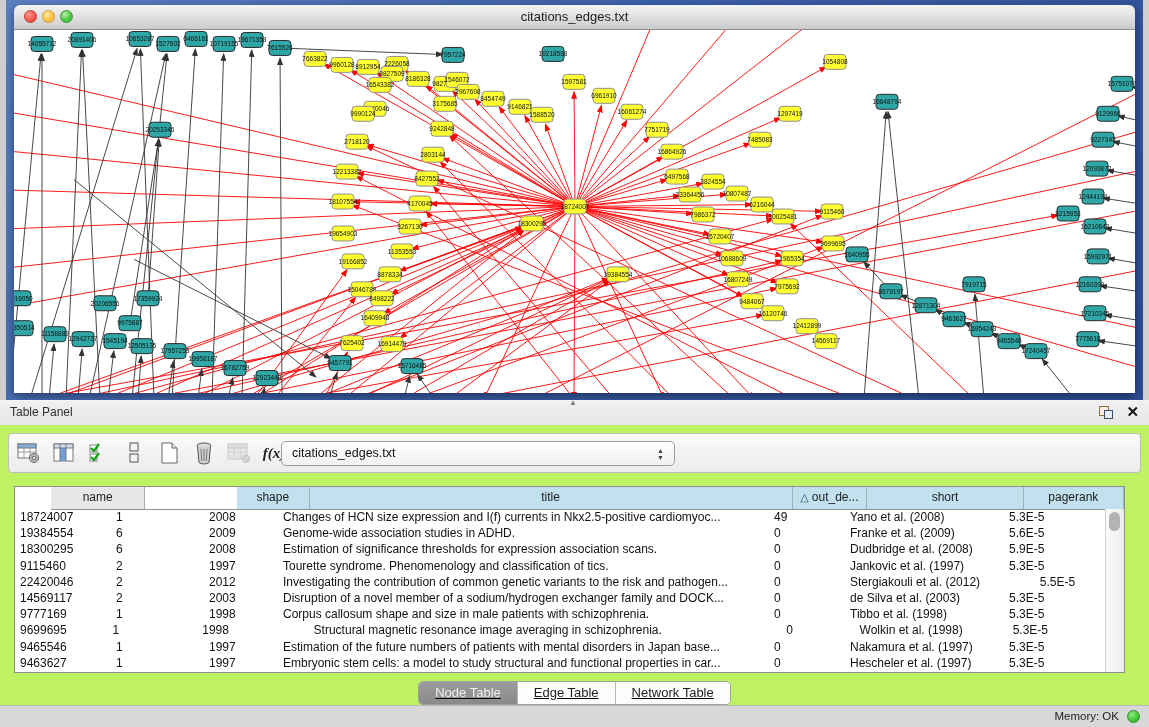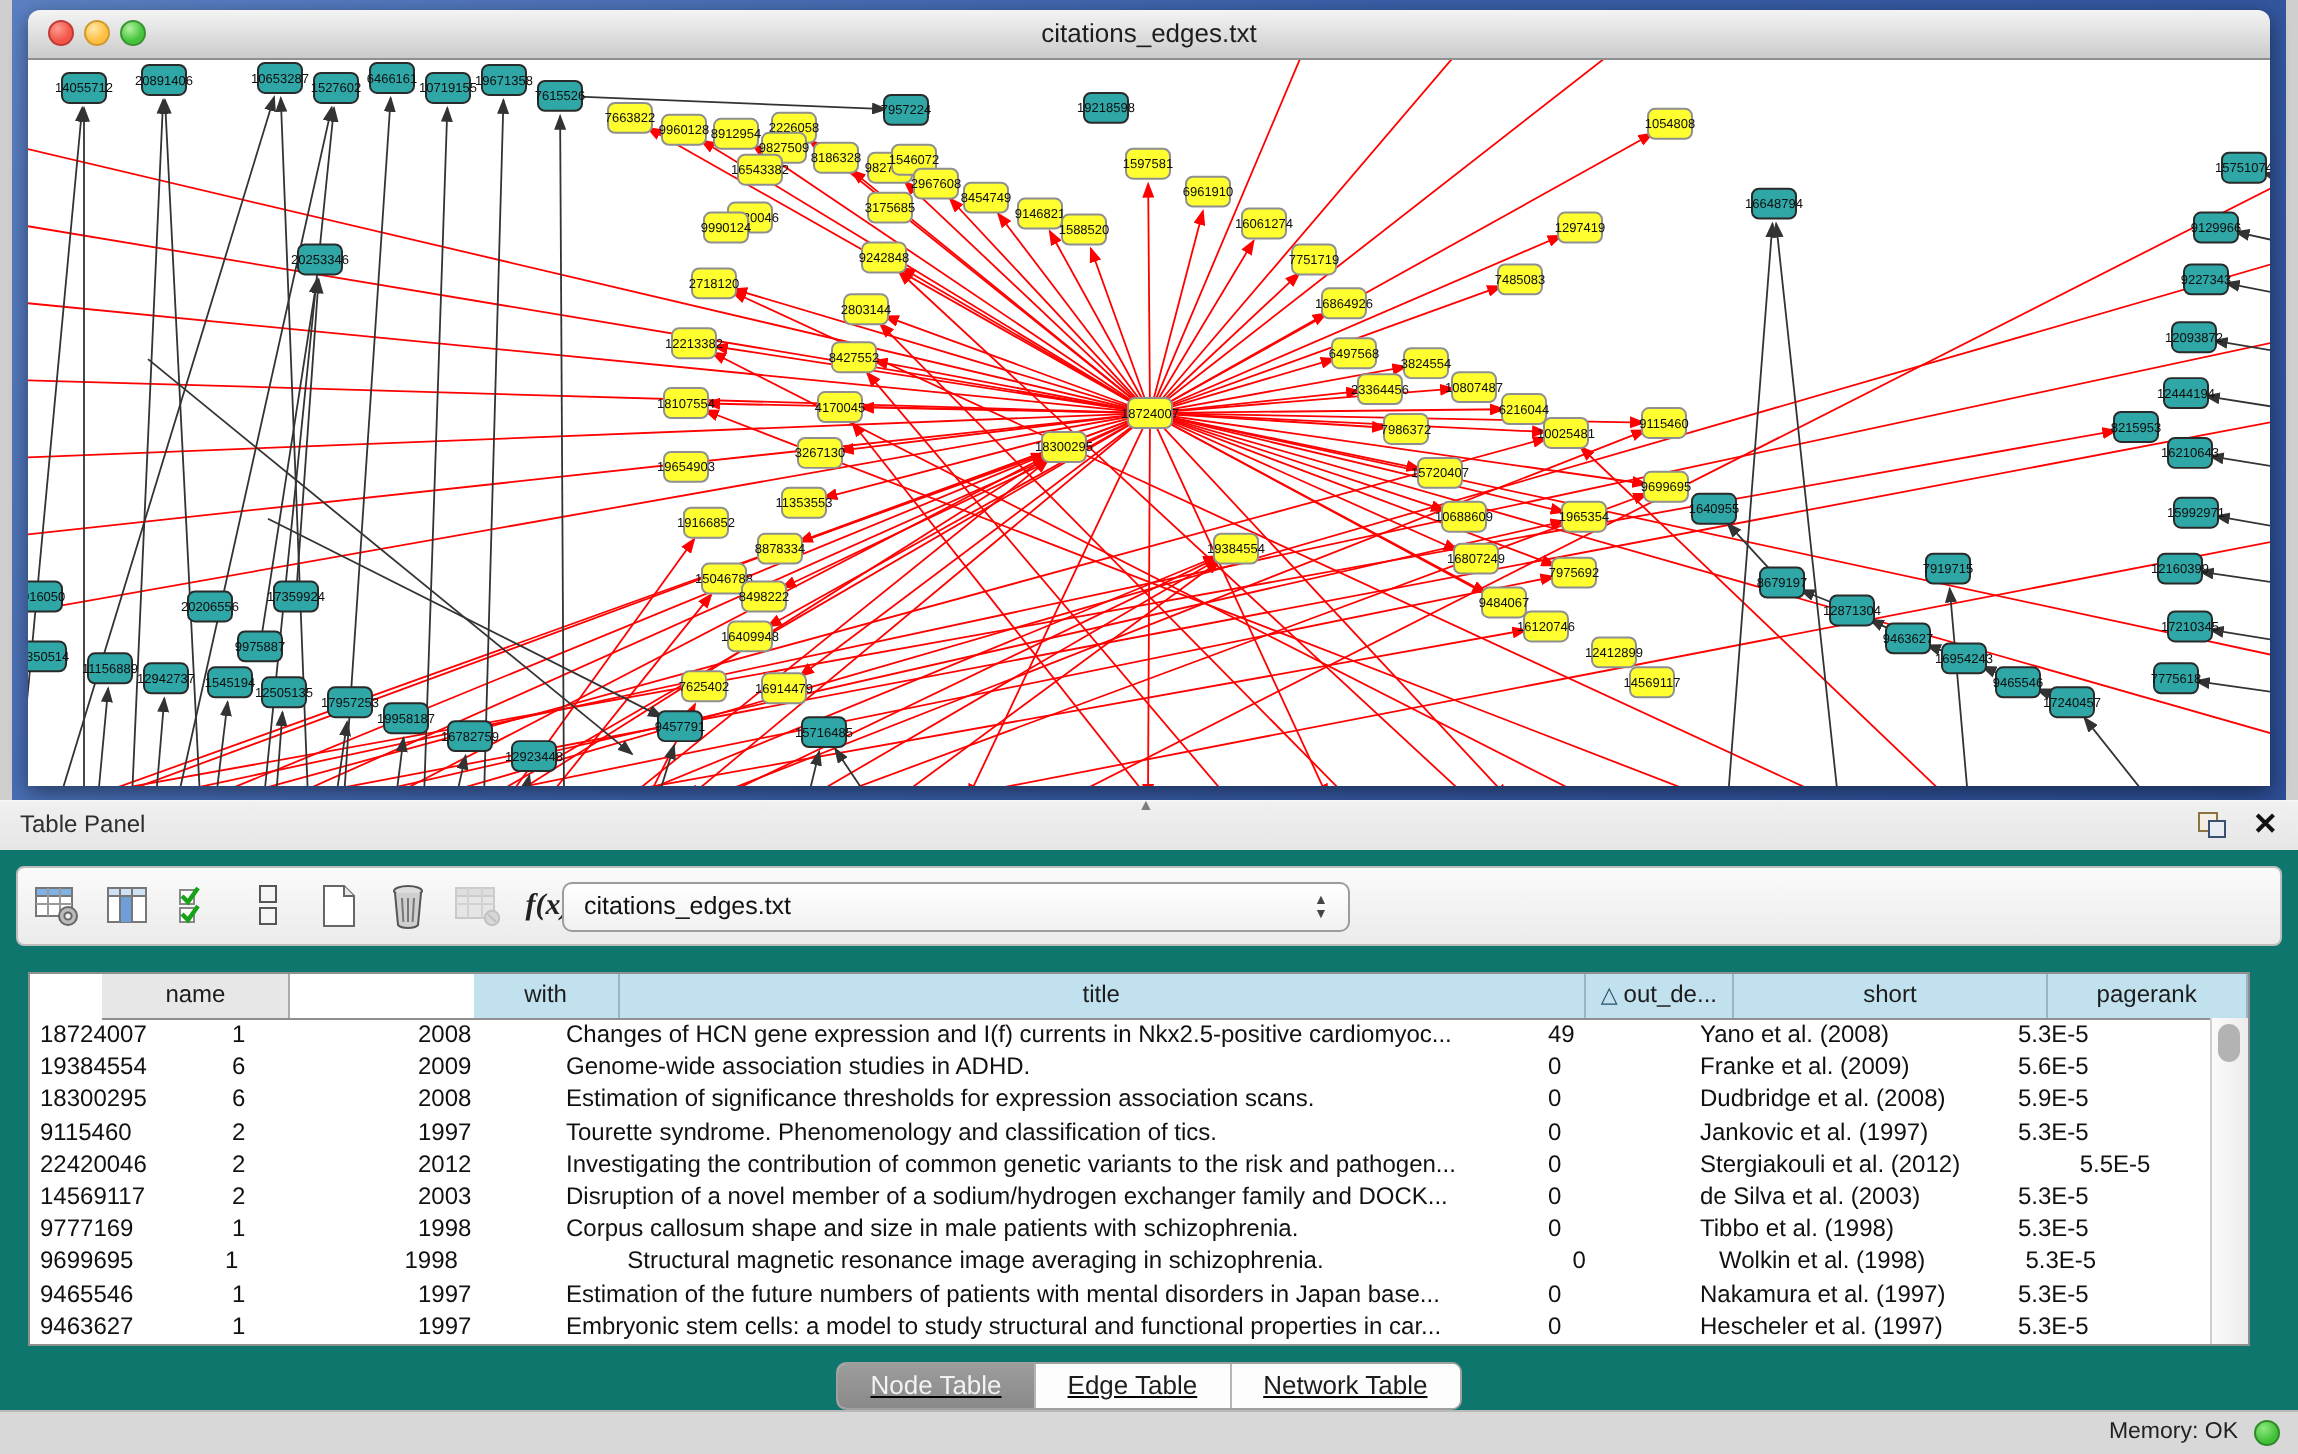--- a/index.html
+++ b/index.html
@@ -10,21 +10,21 @@
   .lights{position:absolute;left:10px;top:5px;display:flex;gap:5px;}
   .light{width:13px;height:13px;border-radius:50%;display:inline-block;box-sizing:border-box;}
   .light.red{background:radial-gradient(circle at 35% 30%,#ff9a93,#f25648 60%);border:1px solid #c13b36;}
   .light.yellow{background:radial-gradient(circle at 35% 30%,#ffe9a8,#fdbe41 60%);border:1px solid #d09a2e;}
   .light.green{background:radial-gradient(circle at 35% 30%,#b4f0a2,#45c53d 60%);border:1px solid #3a9333;}
   .wtitle{text-align:center;font-size:13px;color:#1d1d1d;line-height:24px;}
   .canvas{position:absolute;left:0;top:25px;right:0;bottom:0;background:#fff;overflow:hidden;}
   .canvas svg{width:100%;height:100%;display:block;}
   .divider-grip{position:absolute;left:569px;top:399px;width:10px;height:8px;color:#7e7e7e;font-size:8px;line-height:8px;z-index:5;}
   
-  .table-panel{position:absolute;left:0;top:400px;width:1149px;height:327px;background:#0f766e;border-top:1px solid #f6f6f6;}
+  .table-panel{position:absolute;left:0;top:400px;width:1149px;height:327px;background:#bef264;border-top:1px solid #f6f6f6;}
   .panel-header{height:24px;position:relative;background:linear-gradient(#f0f0f0,#e6e6e6);}
   .panel-title{position:absolute;left:10px;top:4px;font-size:12px;color:#2e2e2e;}
   .float-icon{position:absolute;right:36px;top:5px;width:14px;height:13px;cursor:pointer;}
   .float-icon .sq1{position:absolute;left:0;top:0;width:8px;height:8px;border:1.5px solid #8a7340;background:#f4efe4;}
   .float-icon .sq2{position:absolute;right:0;bottom:0;width:7px;height:7px;border:1.5px solid #39506e;background:#e8edf4;}
   .close-icon{position:absolute;right:10px;top:2px;font-size:15px;font-weight:bold;color:#111;cursor:pointer;}
   .toolbar{position:absolute;left:8px;top:32px;width:1133px;height:40px;background:linear-gradient(#fbfbfb,#ebebeb);border:1px solid #bdbdbd;border-radius:4px;box-sizing:border-box;}
   .tb-icons{position:absolute;left:6px;top:5px;display:flex;align-items:center;gap:7px;}
   .tb-btn{width:28px;height:28px;display:flex;align-items:center;justify-content:center;cursor:pointer;}
   .tb-btn.disabled{opacity:.45;cursor:default;}
@@ -751,32 +751,32 @@
         <span class="dd-up">▲</span>
           <span class="dd-down">▼</span>
       </span>
     </div>
   </div>
 
   <div class="tbl">
     <div class="thead" id="thead">
         <div class="th gray" style="width: 96px;">name</div>
         <div class="th" style="width: 93px; margin-top: 40px;">in_degree</div>
-        <div class="th" style="width: 74px;">with</div>
+        <div class="th" style="width: 74px;">shape</div>
         <div class="th" style="width: 491px;">title</div>
         <div class="th" style="width: 76px;"><span class="sortmark">△</span>out_de...</div>
         <div class="th" style="width: 159px;">short</div>
         <div class="th" style="width: 102px;">pagerank</div>
       </div>
     <div class="tbody" id="tbody">
         <div class="tr">
           <div class="td" style="width: 96px;">18724007</div>
           <div class="td" style="width: 93px;">1</div>
           <div class="td" style="width: 74px;">2008</div>
-          <div class="td" style="width: 491px;">Changes of HCN gene expression and I(f) currents in Nkx2.5-positive cardiomyoc...</div>
+          <div class="td" style="width: 491px;">Changes of HCN size expression and I(f) currents in Nkx2.5-positive cardiomyoc...</div>
           <div class="td" style="width: 76px;">49</div>
           <div class="td" style="width: 159px;">Yano et al. (2008)</div>
           <div class="td" style="width: 102px;">5.3E-5</div>
         </div>
         <div class="tr">
           <div class="td" style="width: 96px;">19384554</div>
           <div class="td" style="width: 93px;">6</div>
           <div class="td" style="width: 74px;">2009</div>
           <div class="td" style="width: 491px;">Genome-wide association studies in ADHD.</div>
           <div class="td" style="width: 76px;">0</div>

